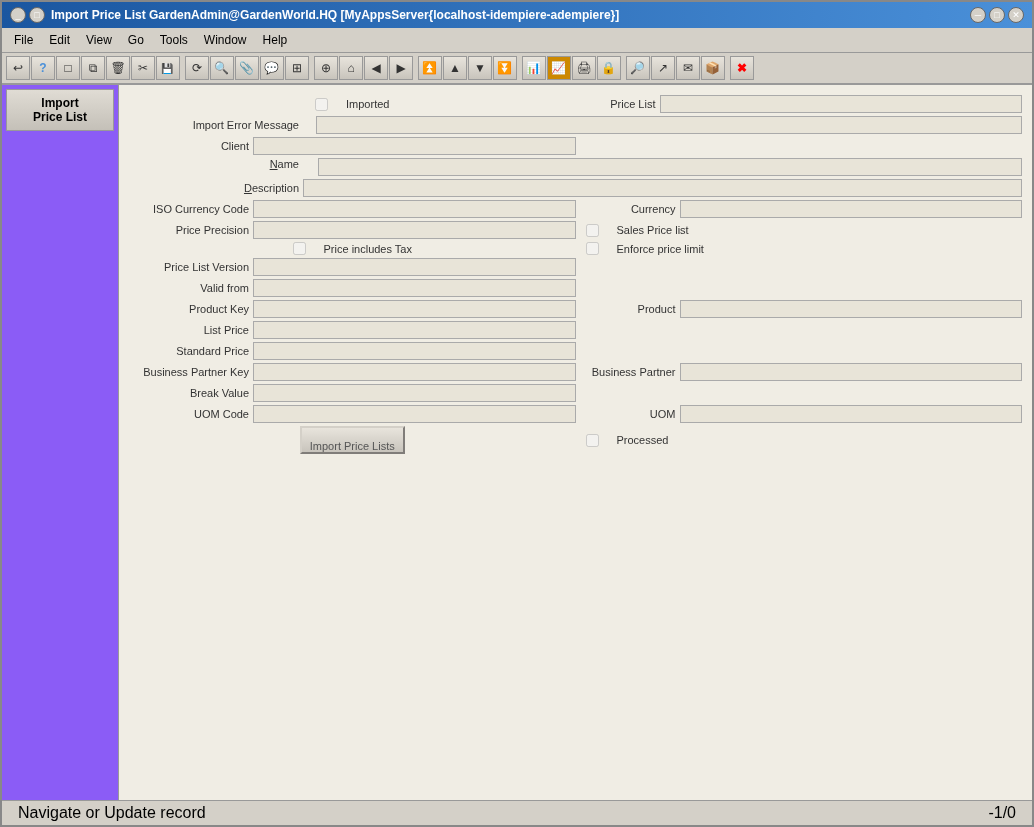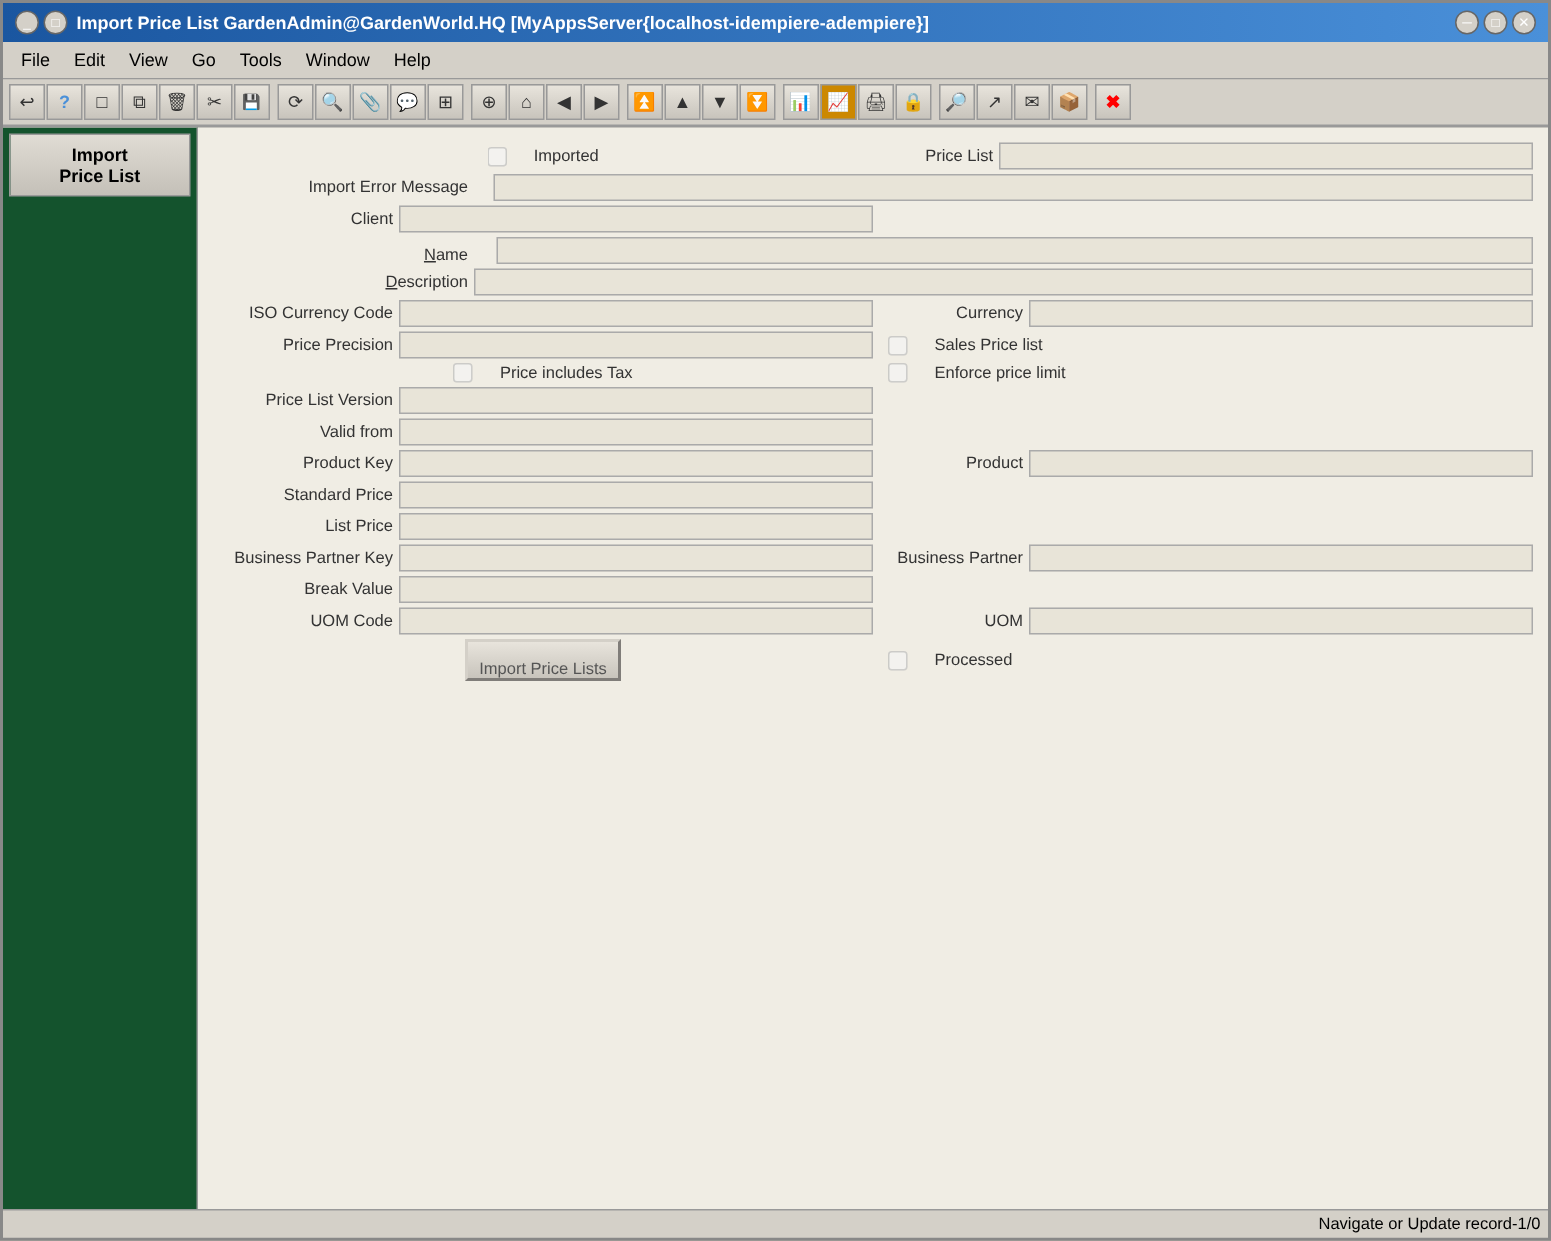--- a/index.html
+++ b/index.html
@@ -86,22 +86,22 @@
       font-size: 12px;
       color: #333;
     }
     .tool-sep { width: 3px; height: 24px; }
     .content-area {
       display: flex;
       flex: 1;
       overflow: hidden;
     }
     .sidebar {
-      width: 130px;
-      background: #14532d;
+      width: 117px;
+      background: #8b5cf6;
       border-right: 1px solid #999;
       padding: 4px;
     }
     .sidebar-item {
       background: linear-gradient(to bottom, #e0dcd4, #c4c0b8);
       border: 1px solid #999;
       padding: 6px 4px;
       text-align: center;
       font-size: 12px;
       font-weight: bold;
@@ -149,24 +149,24 @@
       background: linear-gradient(to bottom, #e8e4dc, #c8c4bc);
       border: 2px outset #d4d0c8;
       padding: 12px 8px;
       font-size: 11px;
       cursor: pointer;
       color: #555;
     }
     .status-bar {
       background: #d4d0c8;
       border-top: 1px solid #999;
-      padding: 3px 5px;
-      display: flex;
-      justify-content: flex-end;
-      font-size: 11px;
+      padding: 3px 16px;
+      display: flex;
+      justify-content: space-between;
+      font-size: 16px;
     }
   </style>
 </head>
 <body>
 
 <div class="window">
 
   <div class="title-bar">
     <div class="title-bar-left">
       <div class="title-bar-buttons">
@@ -260,21 +260,21 @@
       </div>
 
       <div class="section-row">
         <div class="left-col">
           <span class="form-label" style="min-width:120px;">Client</span>
           <input type="text" class="form-input" style="flex: 1 1 0%;" value="">
         </div>
       </div>
 
       <div class="section-row">
-        <div style="display:flex;align-items:flex-end;width:100%;gap:19px;">
+        <div style="display:flex;align-items:flex-start;width:100%;gap:19px;">
           <span class="form-label" style="min-width:170px;"><span style="text-decoration:underline;">N</span>ame</span>
           <input type="text" class="form-input" style="flex: 1 1 0%;" value="">
         </div>
       </div>
 
       <div class="section-row">
         <div style="display:flex;align-items:center;width:100%;gap:4px;">
           <span class="form-label" style="min-width:170px;"><span style="text-decoration:underline;">D</span>escription</span>
           <input type="text" class="form-input" style="flex: 1 1 0%;" value="">
         </div>
@@ -341,29 +341,29 @@
           <input type="text" class="form-input" style="flex: 1 1 0%;" value="">
         </div>
         <div class="right-col">
           <span class="form-label" style="min-width:90px;">Product</span>
           <input type="text" class="form-input" style="flex: 1 1 0%;" value="">
         </div>
       </div>
 
       <div class="section-row">
         <div class="left-col">
+          <span class="form-label" style="min-width:120px;">List Price</span>
+          <input type="text" class="form-input" style="flex: 1 1 0%;" value="">
+        </div>
+        <div class="right-col"></div>
+      </div>
+
+      <div class="section-row">
+        <div class="left-col">
           <span class="form-label" style="min-width:120px;">Standard Price</span>
-          <input type="text" class="form-input" style="flex: 1 1 0%;" value="">
-        </div>
-        <div class="right-col"></div>
-      </div>
-
-      <div class="section-row">
-        <div class="left-col">
-          <span class="form-label" style="min-width:120px;">List Price</span>
           <input type="text" class="form-input" style="flex: 1 1 0%;" value="">
         </div>
         <div class="right-col"></div>
       </div>
 
 
       <div class="section-row">
         <div class="left-col">
           <span class="form-label" style="min-width:120px;">Business Partner Key</span>
           <input type="text" class="form-input" style="flex: 1 1 0%;" value="">

